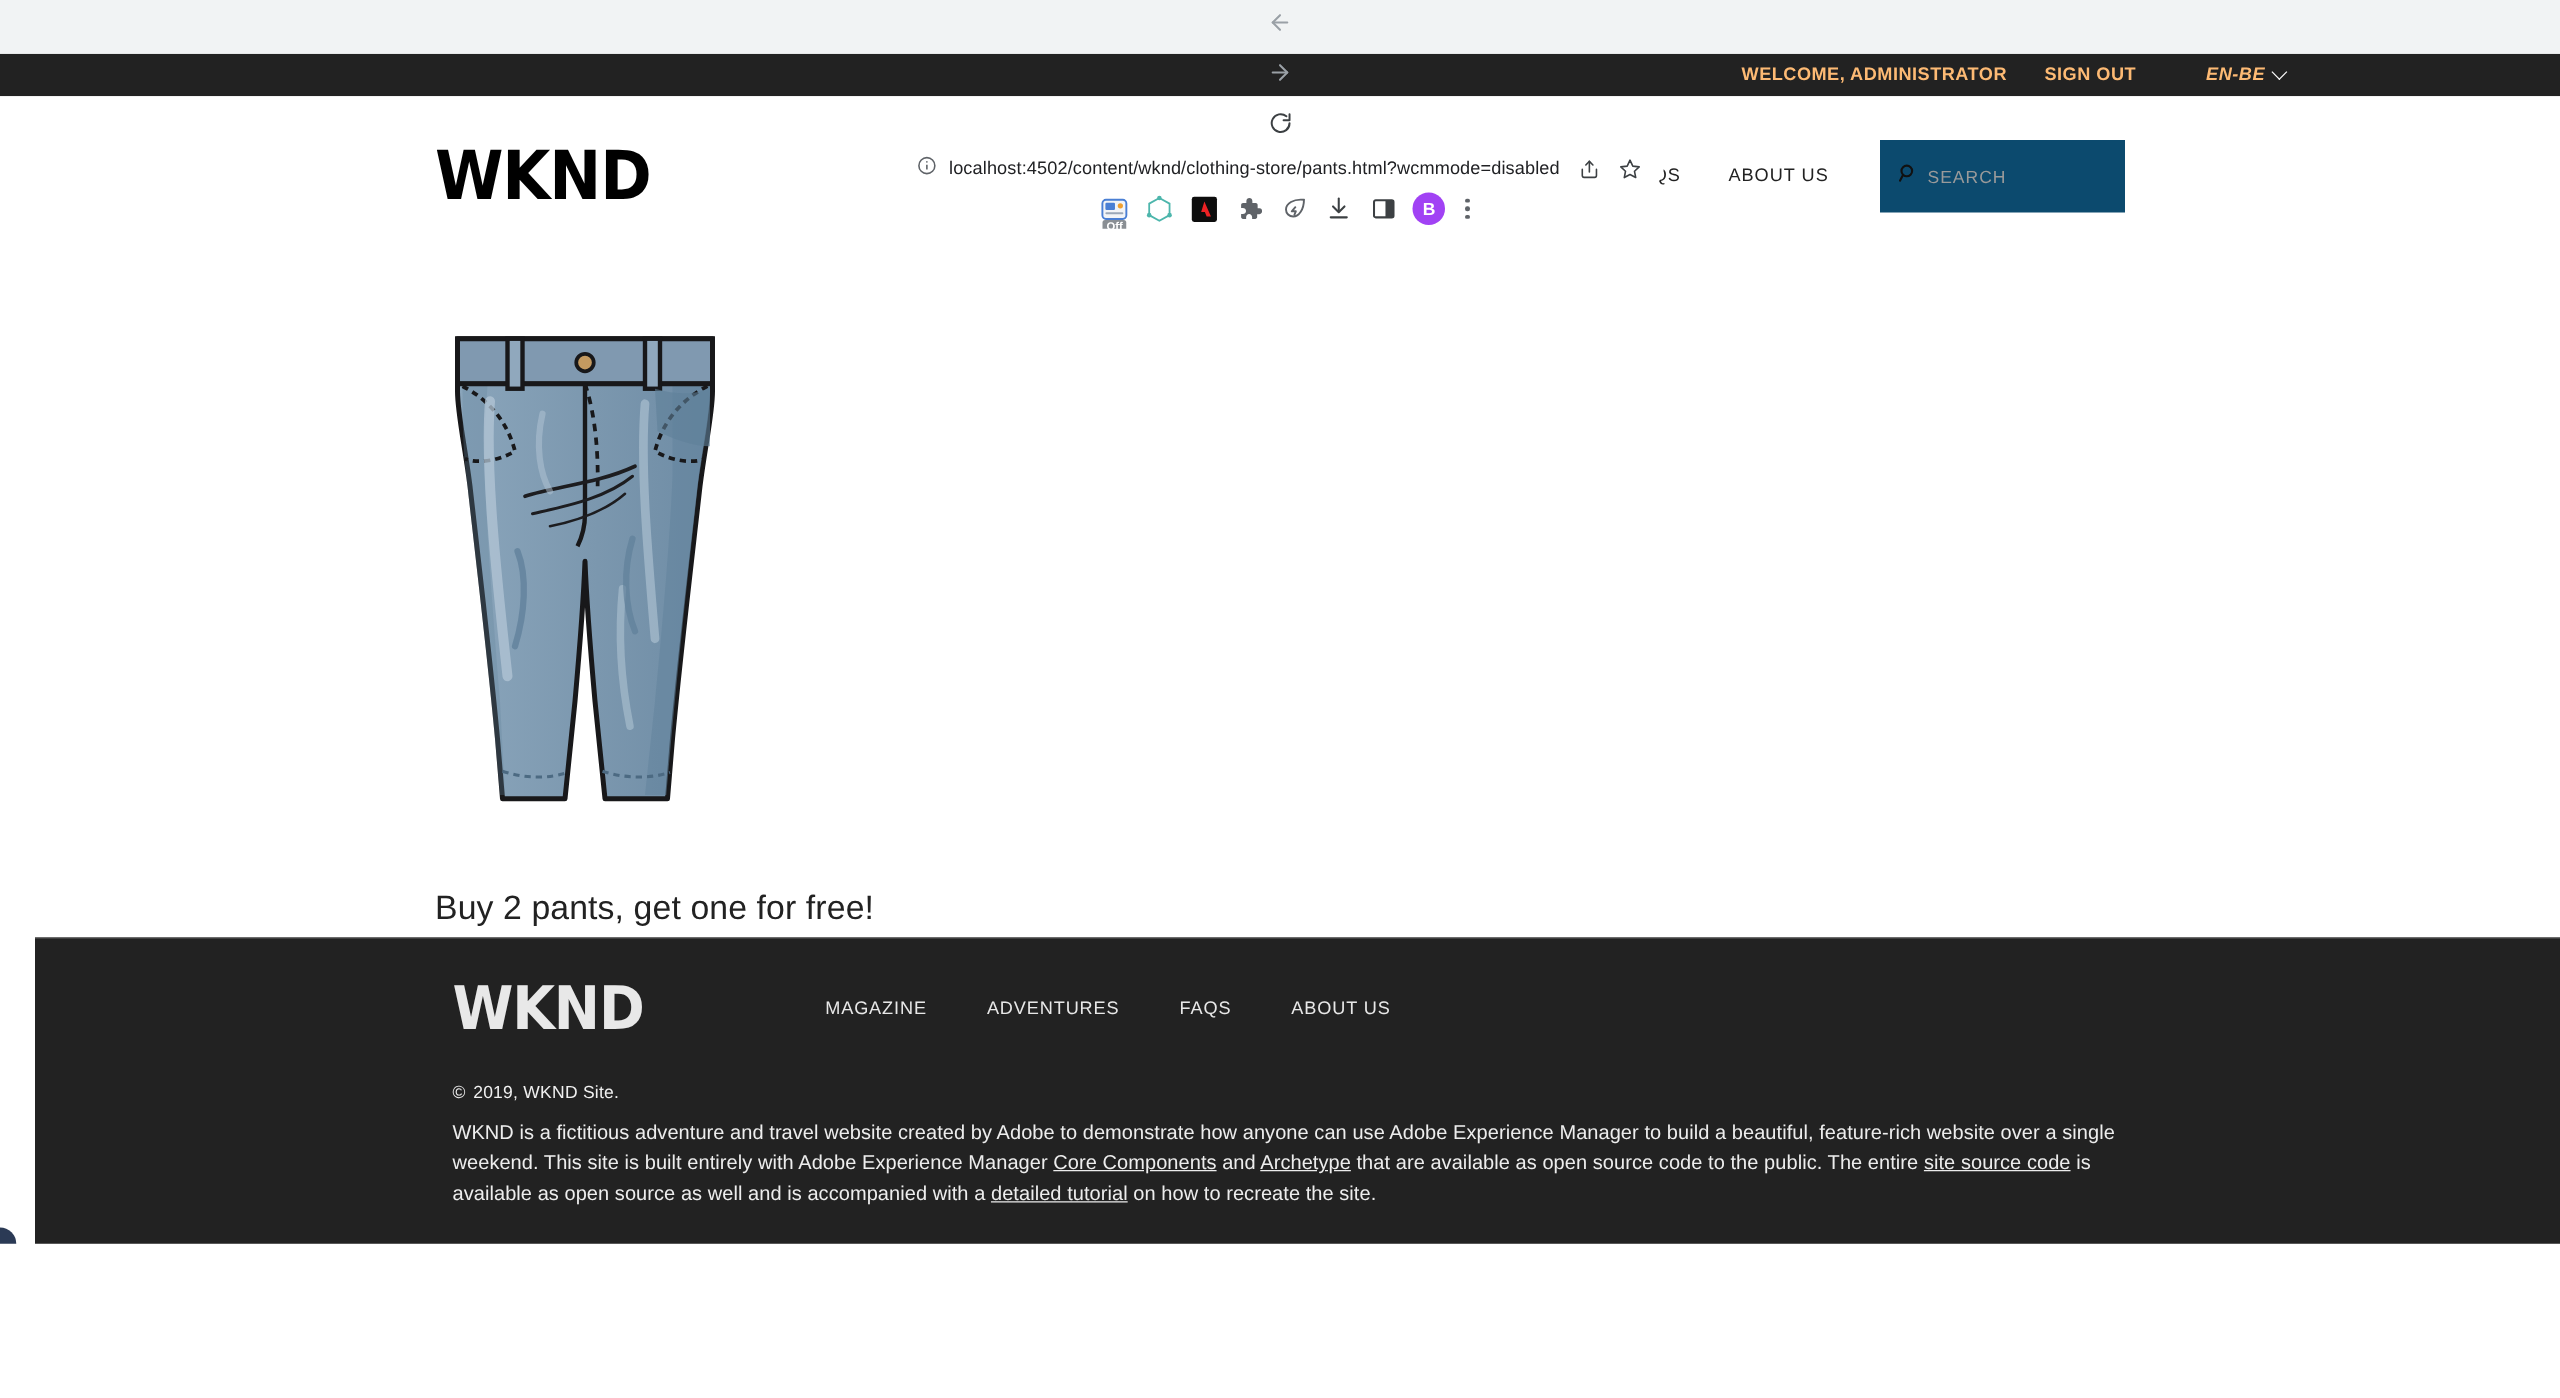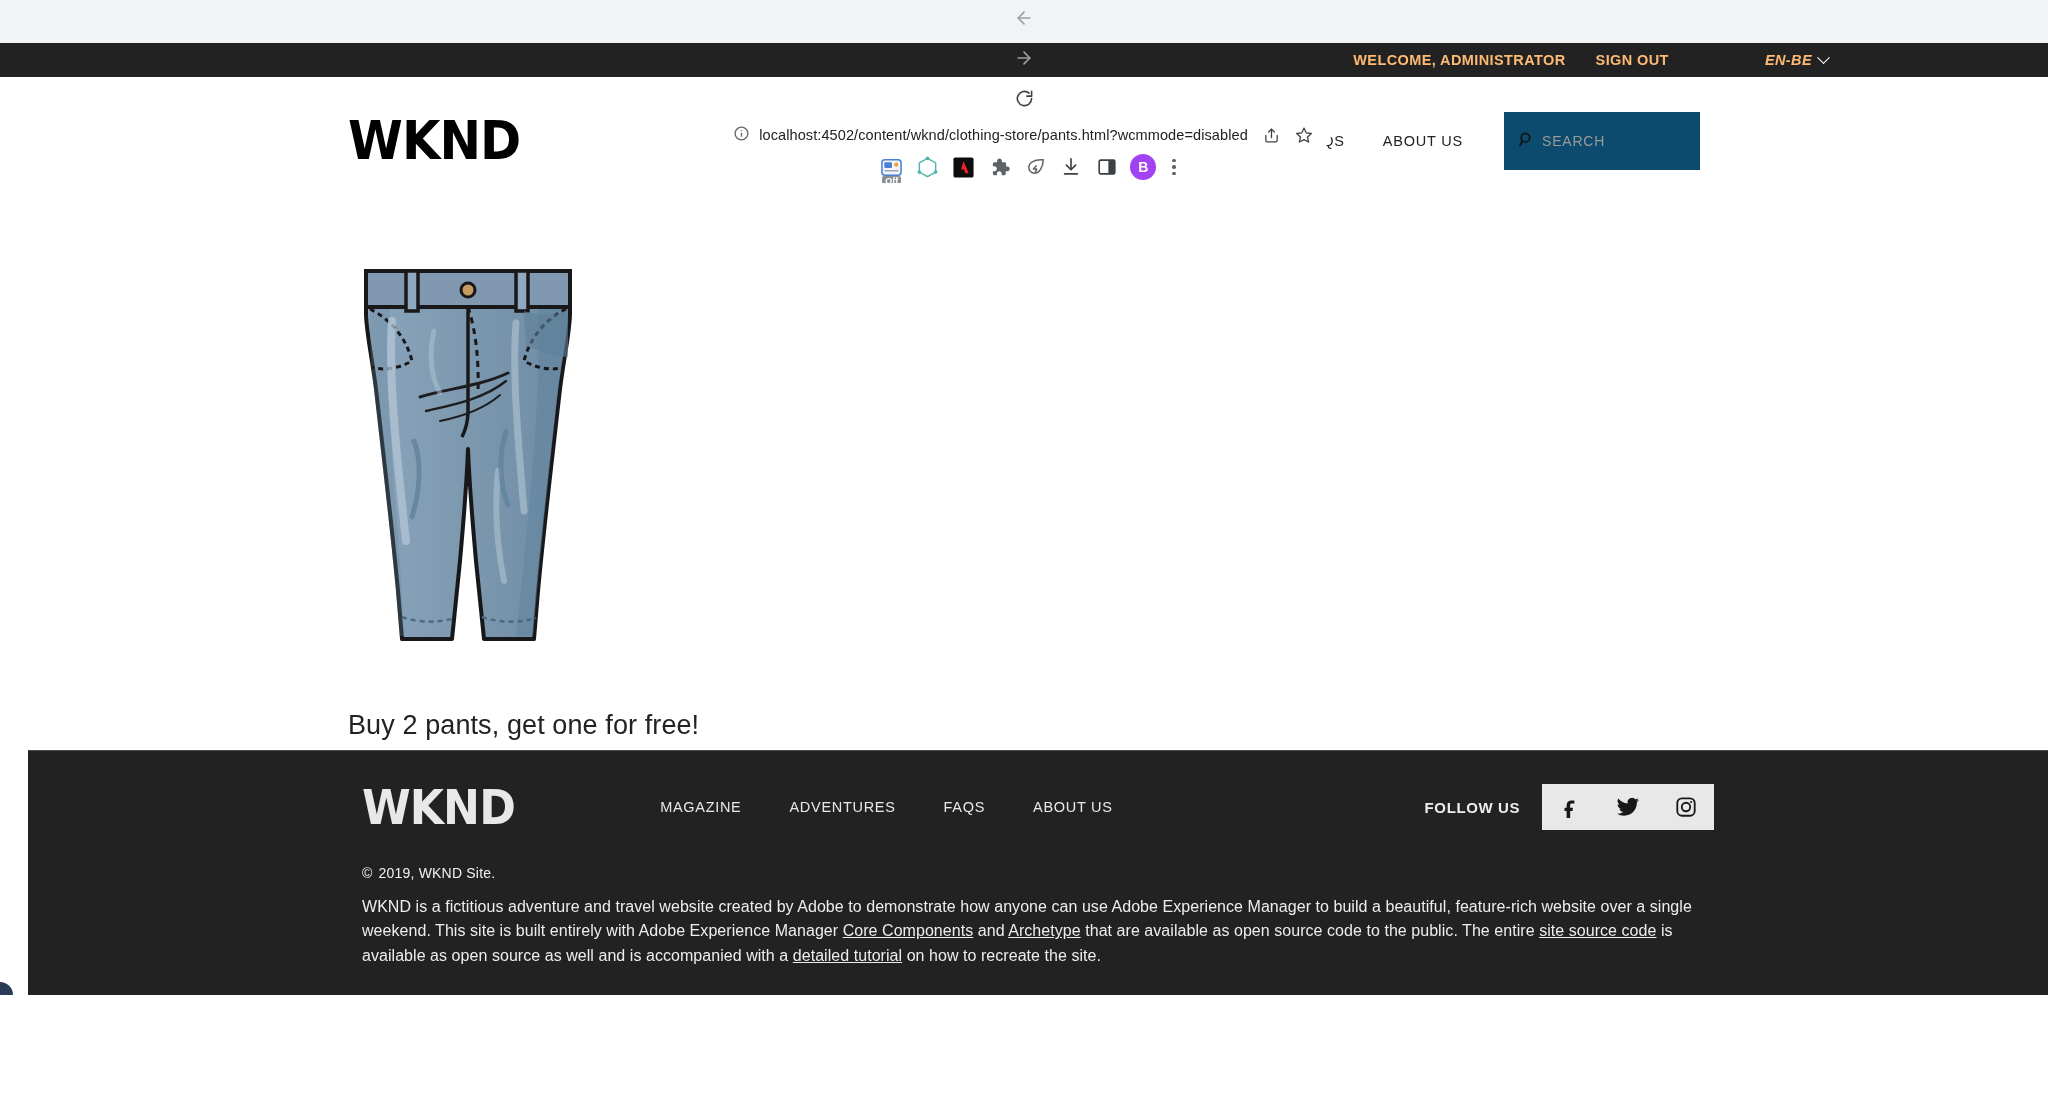--- a/index.html
+++ b/index.html
@@ -83,21 +83,21 @@
   .utility-inner {
     width: 1700px;
     margin: 0 auto;
     display: flex;
     align-items: center;
     justify-content: flex-end;
     gap: 0px;
     padding-right: 46px;
   }
   .utility-inner .welcome { margin-right: 30px; }
-  .utility-inner .signout { margin-right: 96px; }
+  .utility-inner .signout { margin-right: 56px; }
   .lang { display: flex; align-items: center; gap: 7px; font-style: italic; }
   .chev {
     width: 9px; height: 9px;
     border-right: 1.6px solid #fff;
     border-bottom: 1.6px solid #fff;
     transform: rotate(45deg) translate(-2px,-2px);
   }
 
   
   .site-header {
@@ -471,42 +471,20 @@
       <i></i>
     </div>
   <div class="footer-top">
     <div class="footer-logo">WKND</div>
     <nav class="footer-nav">
       <a href="#">MAGAZINE</a>
       <a href="#">ADVENTURES</a>
       <a href="#">FAQS</a>
       <a href="#">ABOUT US</a>
     </nav>
-    <div class="follow-wrap">
-      <span class="follow-label">FOLLOW US</span>
-      <div class="social-box">
-        <a href="#">
-          <svg width="22" height="22" viewBox="0 0 24 24" fill="#18181a">
-              <path d="M14.6 8.2h2.2V5.1c-.4-.05-1.7-.17-3.2-.17-3.2 0-5.3 1.9-5.3 5.4v2.6H6v3.5h2.3V24h3.9v-7.6h2.6l.4-3.5h-3v-2.3c0-1.5.4-2.4 1.4-2.4z"></path>
-            </svg>
-        </a>
-        <a href="#">
-          <svg width="24" height="24" viewBox="0 0 24 24" fill="#18181a">
-              <path d="M23 4.9c-.8.37-1.7.62-2.6.73a4.6 4.6 0 0 0 2-2.5c-.9.53-1.9.91-2.9 1.12a4.55 4.55 0 0 0-7.8 4.14A12.9 12.9 0 0 1 2.3 3.6a4.55 4.55 0 0 0 1.4 6.06 4.5 4.5 0 0 1-2-.57v.06a4.55 4.55 0 0 0 3.6 4.46 4.6 4.6 0 0 1-2 .08 4.55 4.55 0 0 0 4.2 3.16A9.1 9.1 0 0 1 1 18.7a12.9 12.9 0 0 0 7 2.05c8.4 0 12.9-6.9 12.9-12.9V7.2A9.2 9.2 0 0 0 23 4.9z"></path>
-            </svg>
-        </a>
-        <a href="#">
-          <svg width="22" height="22" viewBox="0 0 24 24" fill="none" stroke="#18181a" stroke-width="2">
-              <rect x="2.5" y="2.5" width="19" height="19" rx="5.2"></rect>
-              <circle cx="12" cy="12" r="4.6"></circle>
-              <circle cx="17.6" cy="6.5" r="1.15" fill="#18181a" stroke="none"></circle>
-            </svg>
-        </a>
-      </div>
-    </div>
   </div>
 
   <div class="copyright">
     <span>©</span>
     <span>2019,  WKND Site.</span>
   </div>
 
   <p class="disclaimer">
     <span>WKND is a fictitious adventure and travel website created by Adobe to demonstrate how anyone can use Adobe Experience Manager to build a beautiful, feature-rich website over a single weekend. This site is built entirely with Adobe Experience Manager </span><a href="#">Core Components</a><span> and </span><a href="#">Archetype</a><span> that are available as open source code to the public. The entire </span><a href="#">site source code</a><span> is available as open source as well and is accompanied with a </span><a href="#">detailed tutorial</a><span> on how to recreate the site.</span>
   </p>

